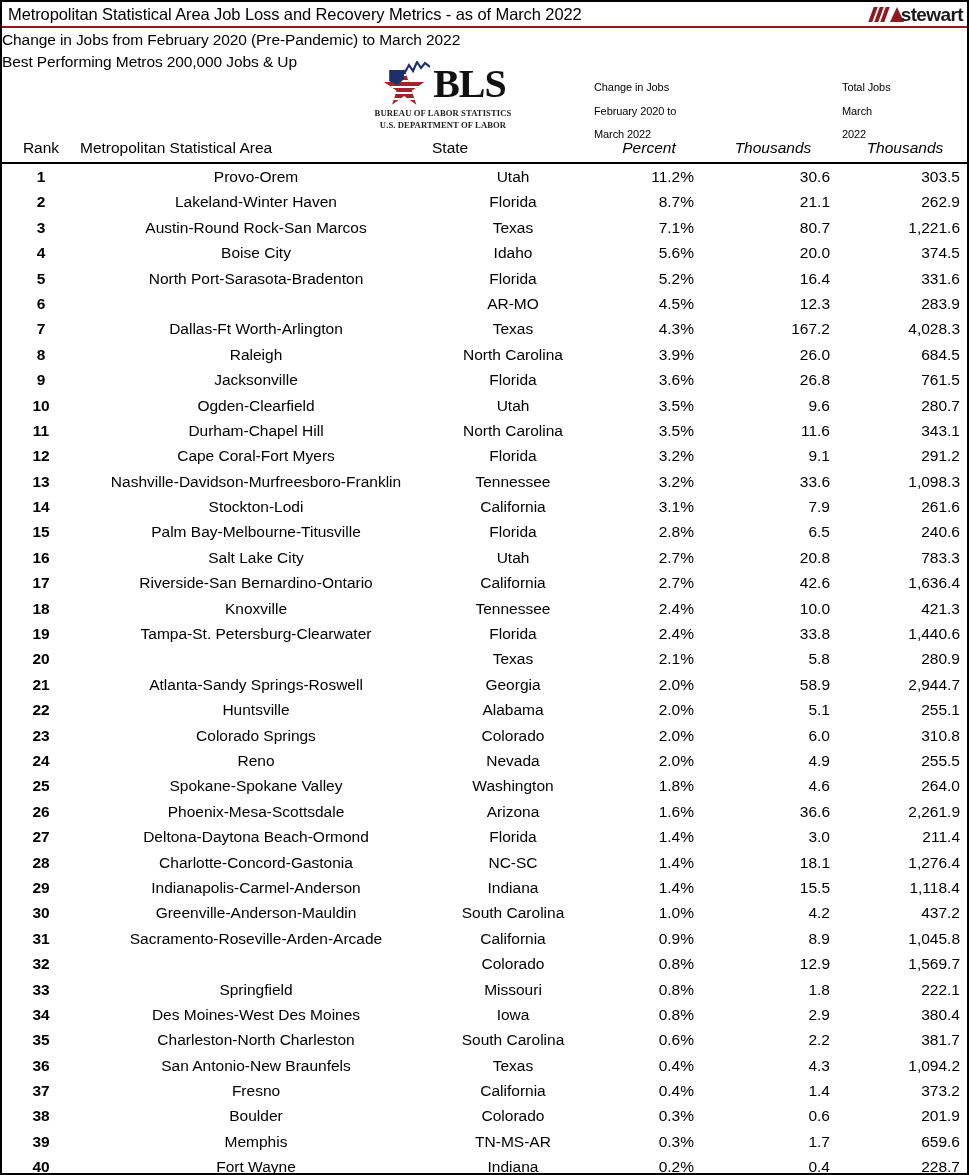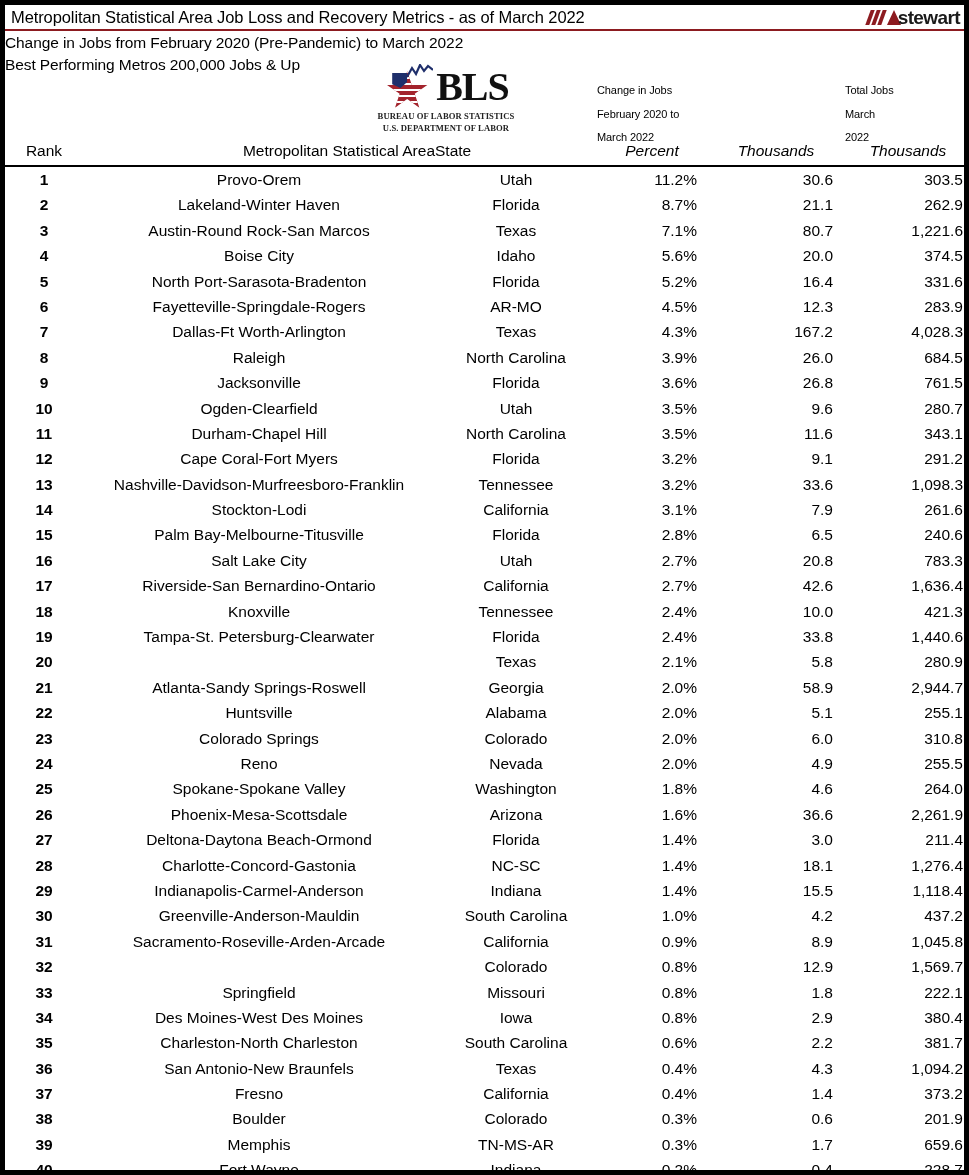--- a/index.html
+++ b/index.html
@@ -12,21 +12,21 @@
     color: #000000;
     -webkit-font-smoothing: antialiased;
   }
 
   .sheet {
     position: relative;
     width: 969px;
     height: 1175px;
     box-sizing: border-box;
     background: #ffffff;
-    border: 5px solid #000000;
+    border: 2px solid #000000;
     overflow: hidden;
   }
 
   
   .title-bar {
     position: relative;
     height: 26px;
     box-sizing: border-box;
     border-bottom: 2px solid #8c1b20;
     display: flex;
@@ -182,21 +182,21 @@
   
   .header-row {
     position: relative;
     height: 26px;
     border-bottom: 2px solid #000000;
     font-size: 15.5px;
     line-height: 24px;
   }
   .header-row .cell { position: absolute; top: 0; }
   .hd-rank   { left: 8px;   width: 62px;  text-align: center; }
-  .hd-msa    { left: 78px;  width: 352px; text-align: right; }
+  .hd-msa    { left: 78px;  width: 352px; text-align: left; }
   .hd-state  { left: 430px; width: 162px; }
   .hd-pct    { left: 592px; width: 110px; text-align: center; font-style: italic; }
   .hd-thous  { left: 702px; width: 138px; text-align: center; font-style: italic; }
   .hd-total  { left: 840px; width: 126px; text-align: center; font-style: italic; }
 
   
   .rows { position: relative; }
   .row {
     position: relative;
     height: 25.4px;
@@ -312,21 +312,20 @@
       <div class="row">
         <div class="cell c-rank">5</div>
         <div class="cell c-msa">North Port-Sarasota-Bradenton</div>
         <div class="cell c-state">Florida</div>
         <div class="cell c-pct">5.2%</div>
         <div class="cell c-chg">16.4</div>
         <div class="cell c-tot">331.6</div>
       </div>
       <div class="row">
         <div class="cell c-rank">6</div>
-        <div class="cell c-msa">Fayetteville-Springdale-Rogers</div>
         <div class="cell c-state">AR-MO</div>
         <div class="cell c-pct">4.5%</div>
         <div class="cell c-chg">12.3</div>
         <div class="cell c-tot">283.9</div>
       </div>
       <div class="row">
         <div class="cell c-rank">7</div>
         <div class="cell c-msa">Dallas-Ft Worth-Arlington</div>
         <div class="cell c-state">Texas</div>
         <div class="cell c-pct">4.3%</div>

